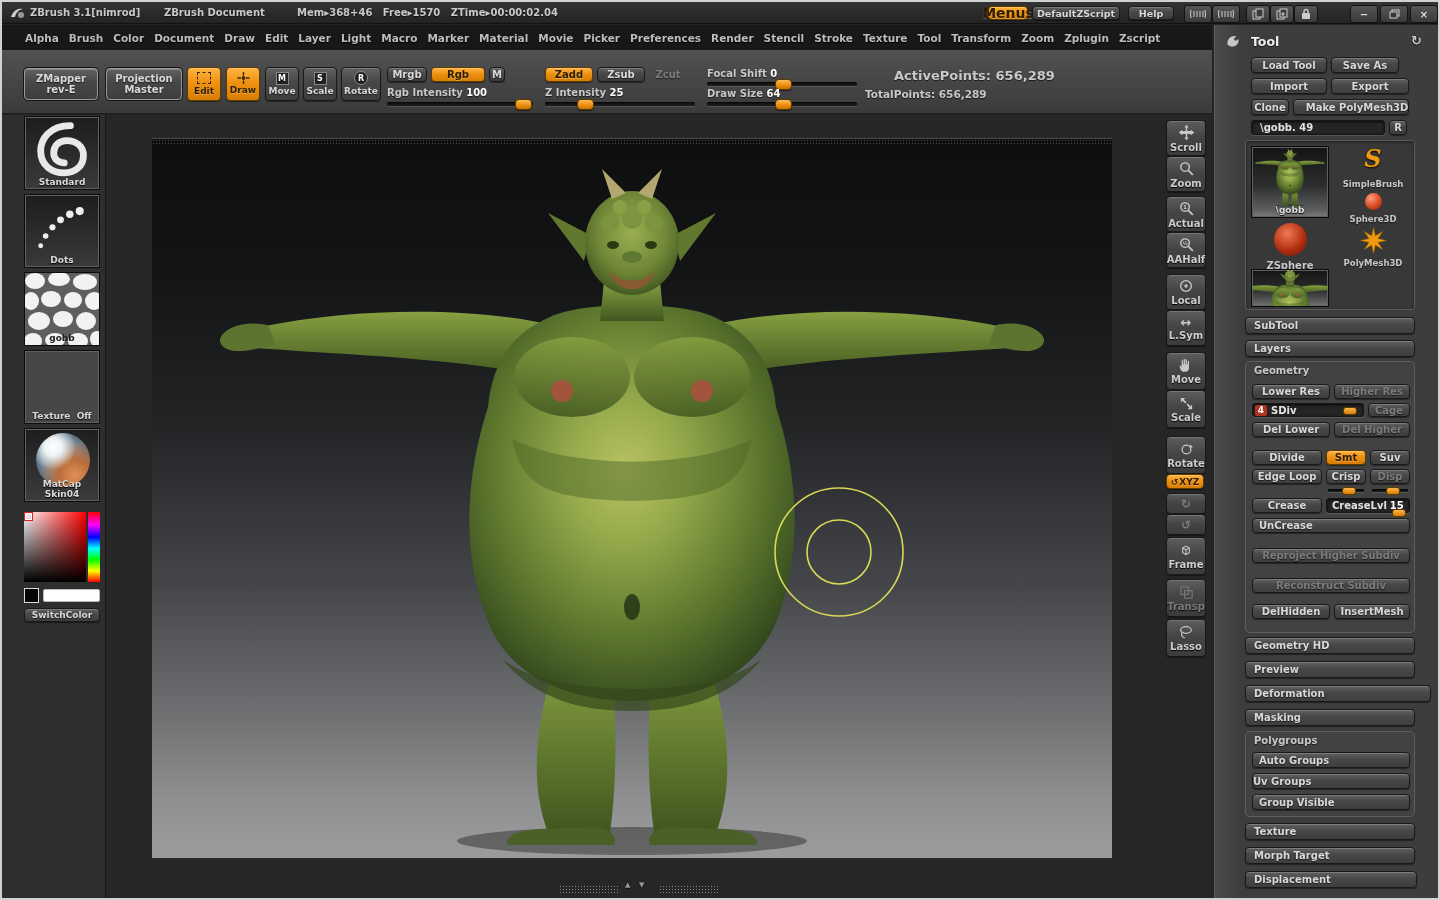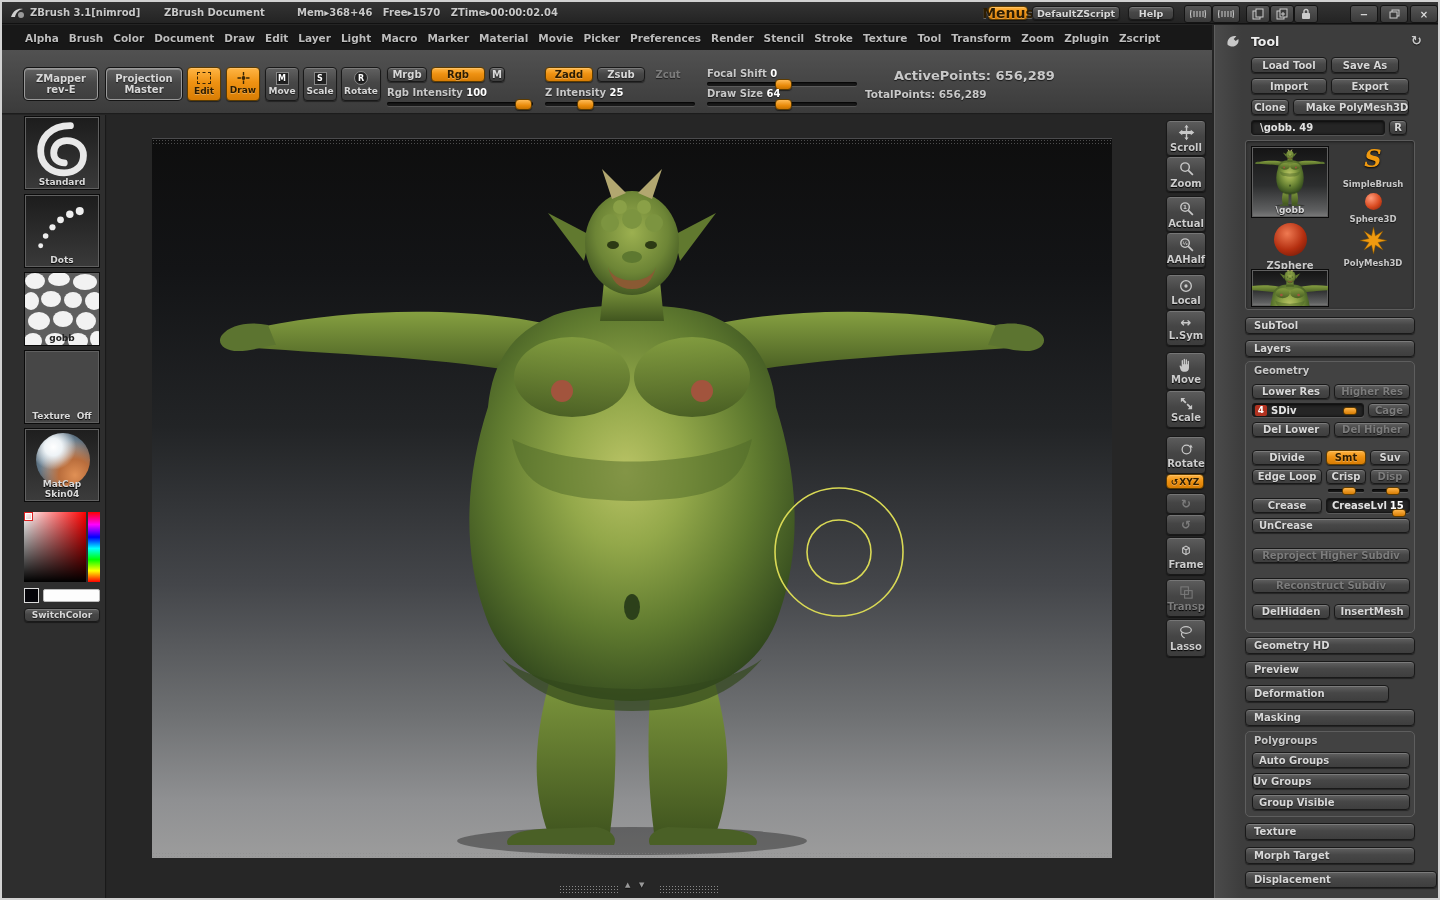--- a/index.html
+++ b/index.html
@@ -532,28 +532,28 @@
 
       <div class="btn dim" style="left:6px;top:186px;width:158px;height:15px;">Reproject Higher Subdiv</div>
       <div class="btn dim" style="left:6px;top:216px;width:158px;height:15px;">Reconstruct Subdiv</div>
 
       <div class="btn" style="left:6px;top:242px;width:78px;height:15px;">DelHidden</div>
       <div class="btn" style="left:88px;top:242px;width:76px;height:15px;">InsertMesh</div>
     </div>
 
     <div class="btn sect" style="left:30px;top:612px;width:170px;height:17px;">Geometry HD</div>
     <div class="btn sect" style="left:30px;top:636px;width:170px;height:17px;">Preview</div>
-    <div class="btn sect" style="left:30px;top:660px;width:144px;height:17px;">Deformation</div>
+    <div class="btn sect" style="left:30px;top:660px;width:186px;height:17px;">Deformation</div>
     <div class="btn sect" style="left:30px;top:684px;width:170px;height:17px;">Masking</div>
 
     <div class="abs" style="left:30px;top:706px;width:170px;height:86px;background:#424242;border:1px solid #5e5e5e;border-radius:5px;">
       <span class="abs txt" style="left:8px;top:3px;">Polygroups</span>
       <div class="btn" style="left:6px;top:20px;width:158px;height:16px;justify-content:flex-start;padding-left:6px;">Auto Groups</div>
       <div class="btn" style="left:6px;top:41px;width:158px;height:16px;justify-content:flex-start;">Uv Groups</div>
       <div class="btn" style="left:6px;top:62px;width:158px;height:16px;justify-content:flex-start;padding-left:6px;">Group Visible</div>
     </div>
 
     <div class="btn sect" style="left:30px;top:798px;width:170px;height:17px;">Texture</div>
     <div class="btn sect" style="left:30px;top:822px;width:170px;height:17px;">Morph Target</div>
-    <div class="btn sect" style="left:30px;top:846px;width:192px;height:17px;">Displacement</div>
+    <div class="btn sect" style="left:30px;top:846px;width:172px;height:17px;">Displacement</div>
   </div>
 
 </div>
 
 </body></html>

